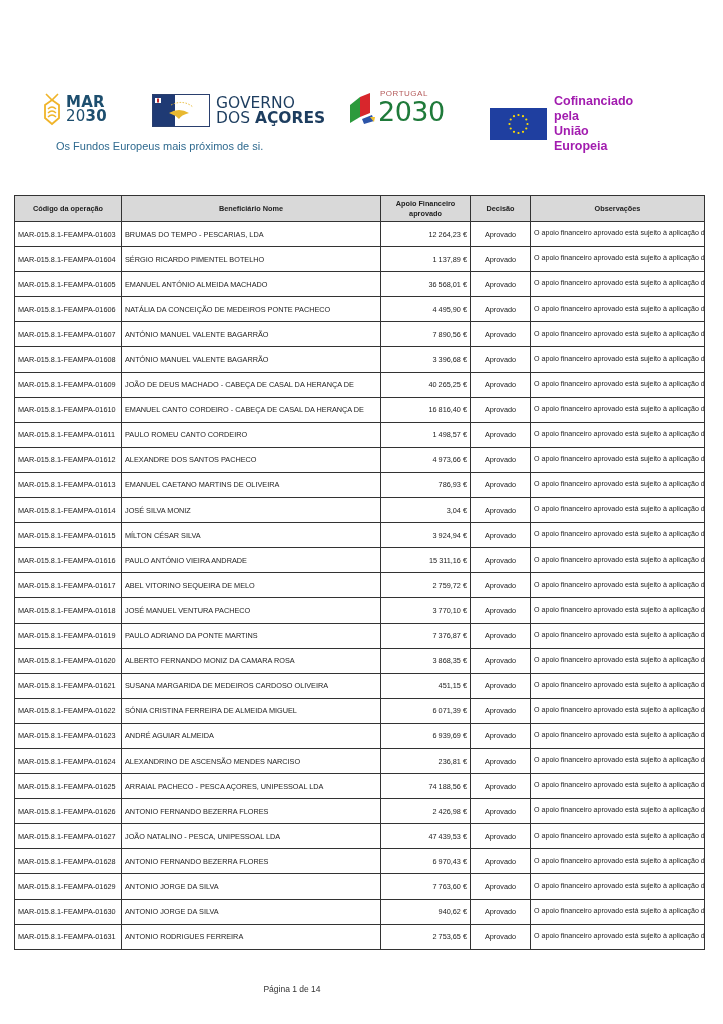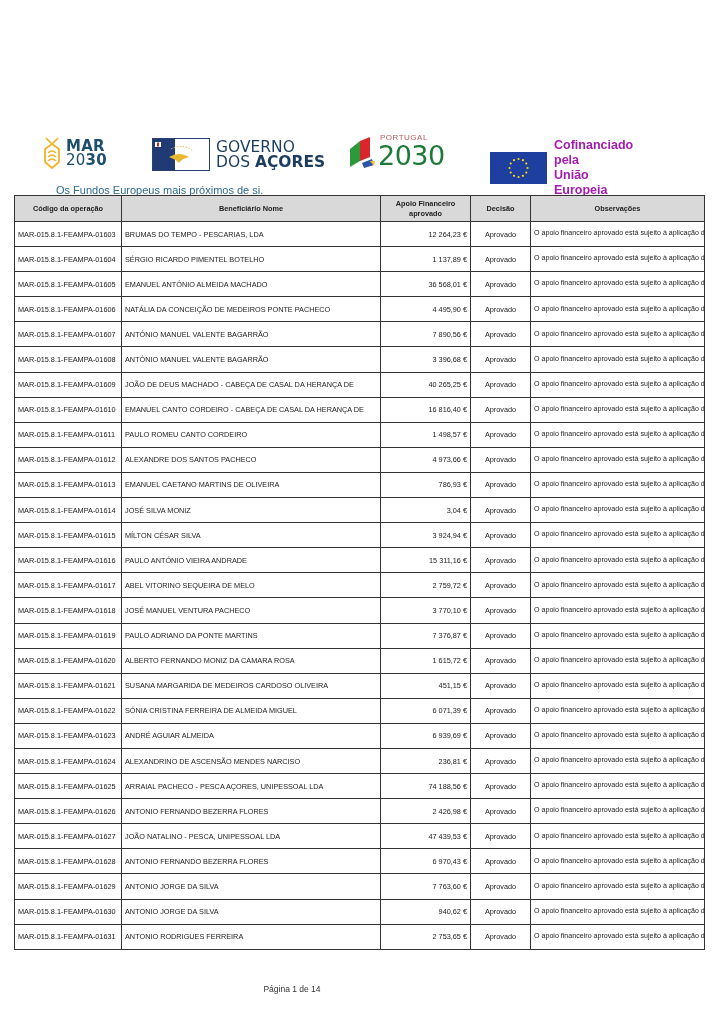--- a/index.html
+++ b/index.html
@@ -1,20 +1,20 @@
 <!DOCTYPE html>
 <html><head>
   <meta charset="utf-8">
   <style>
     html, body { margin: 0; padding: 0; background: #ffffff; }
     body { width: 723px; height: 1024px; position: relative; overflow: hidden;
            font-family: "Liberation Sans", sans-serif; color: #222; }
 
     
-    .logos { position: absolute; left: 0; top: 0; width: 596px; height: 160px; margin-top: 44px; }
+    .logos { position: absolute; left: 0; top: 0; width: 596px; height: 160px; }
     .logo { position: absolute; display: flex; align-items: center; }
 
     .mar { left: 42px; top: 92px; }
     .mar-badge { width: 20px; height: 34px; position: relative; }
     .mar-text { margin-left: 4px; line-height: 14px; font-weight: bold; color: #1d4e6e;
                 font-family: "DejaVu Sans", sans-serif; font-size: 15px; letter-spacing: 0.2px; }
     .mar-text .l2 { font-weight: normal; }
     .mar-text .l2 b { font-weight: bold; }
 
     .gov { left: 152px; top: 94px; }
@@ -271,21 +271,21 @@
       <tr>
         <td class="code">MAR-015.8.1-FEAMPA-01619</td>
         <td class="name">PAULO ADRIANO DA PONTE MARTINS</td>
         <td class="amt">7 376,87 €</td>
         <td class="dec">Aprovado</td>
         <td class="obs">O apoio financeiro aprovado está sujeito à aplicação de uma taxa de rateio no pedido de pagamento</td>
       </tr>
       <tr>
         <td class="code">MAR-015.8.1-FEAMPA-01620</td>
         <td class="name">ALBERTO FERNANDO MONIZ DA CAMARA ROSA</td>
-        <td class="amt">1 615,72 €</td>
+        <td class="amt">3 868,35 €</td>
         <td class="dec">Aprovado</td>
         <td class="obs">O apoio financeiro aprovado está sujeito à aplicação de uma taxa de rateio no pedido de pagamento</td>
       </tr>
       <tr>
         <td class="code">MAR-015.8.1-FEAMPA-01621</td>
         <td class="name">SUSANA MARGARIDA DE MEDEIROS CARDOSO OLIVEIRA</td>
         <td class="amt">451,15 €</td>
         <td class="dec">Aprovado</td>
         <td class="obs">O apoio financeiro aprovado está sujeito à aplicação de uma taxa de rateio no pedido de pagamento</td>
       </tr>

